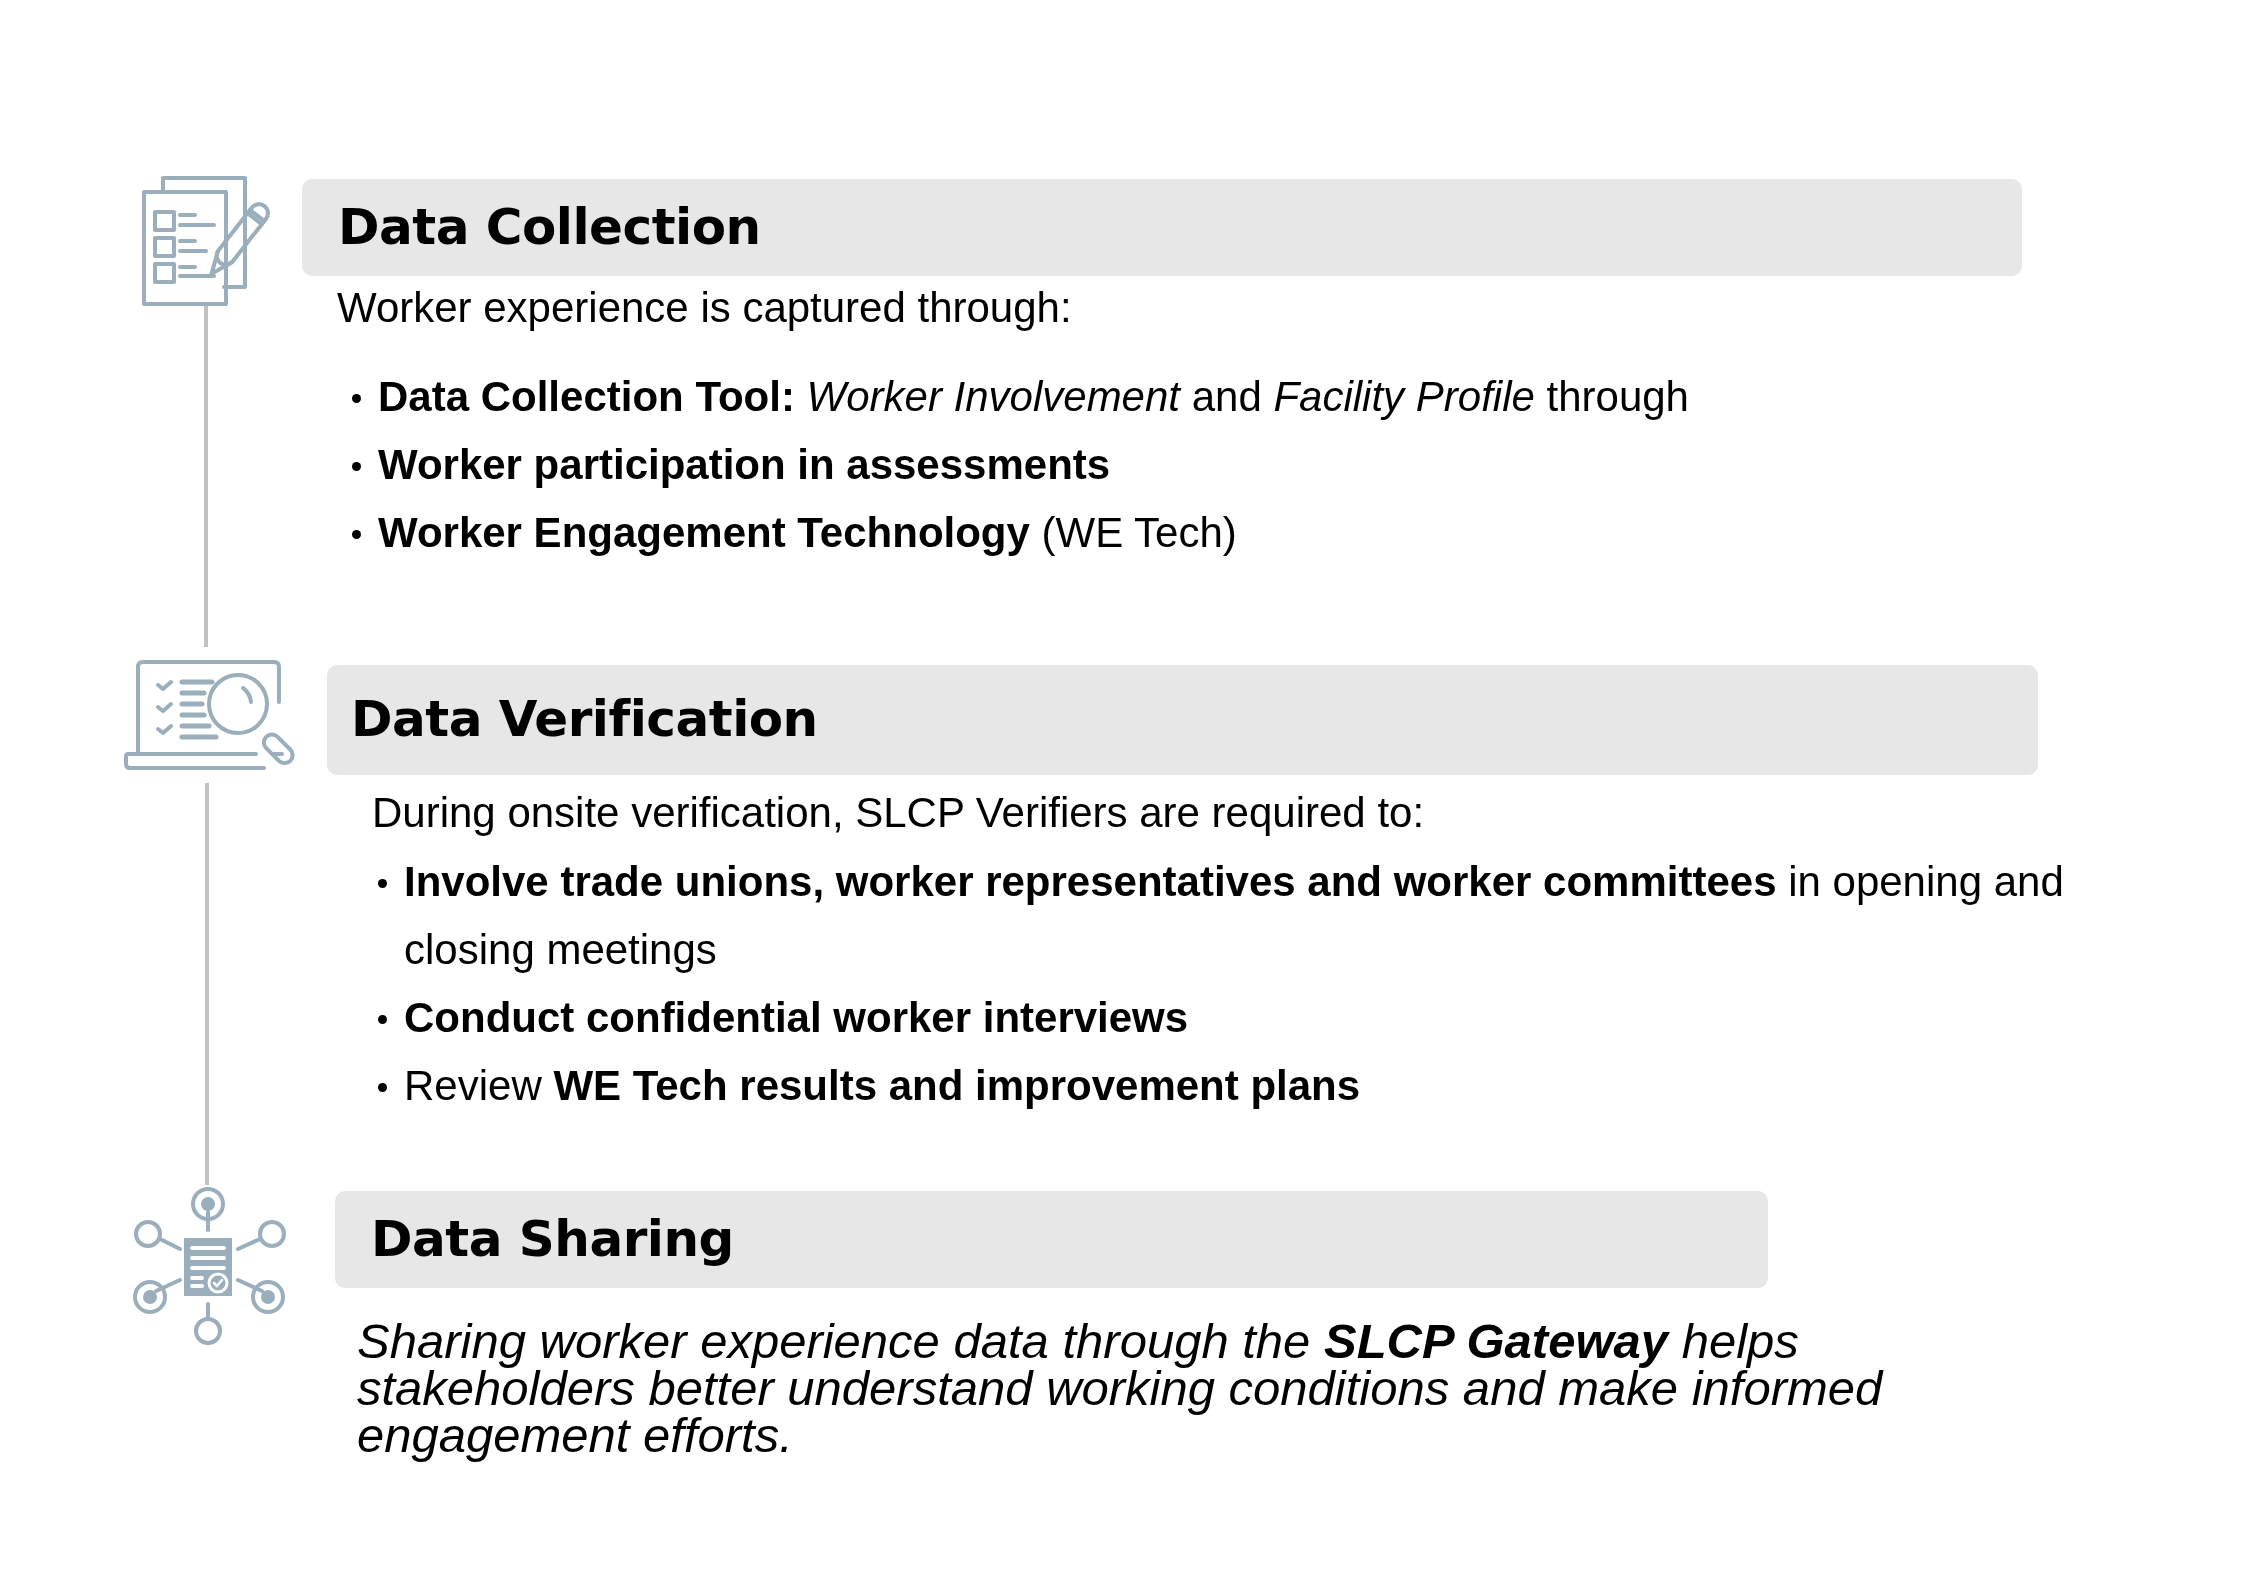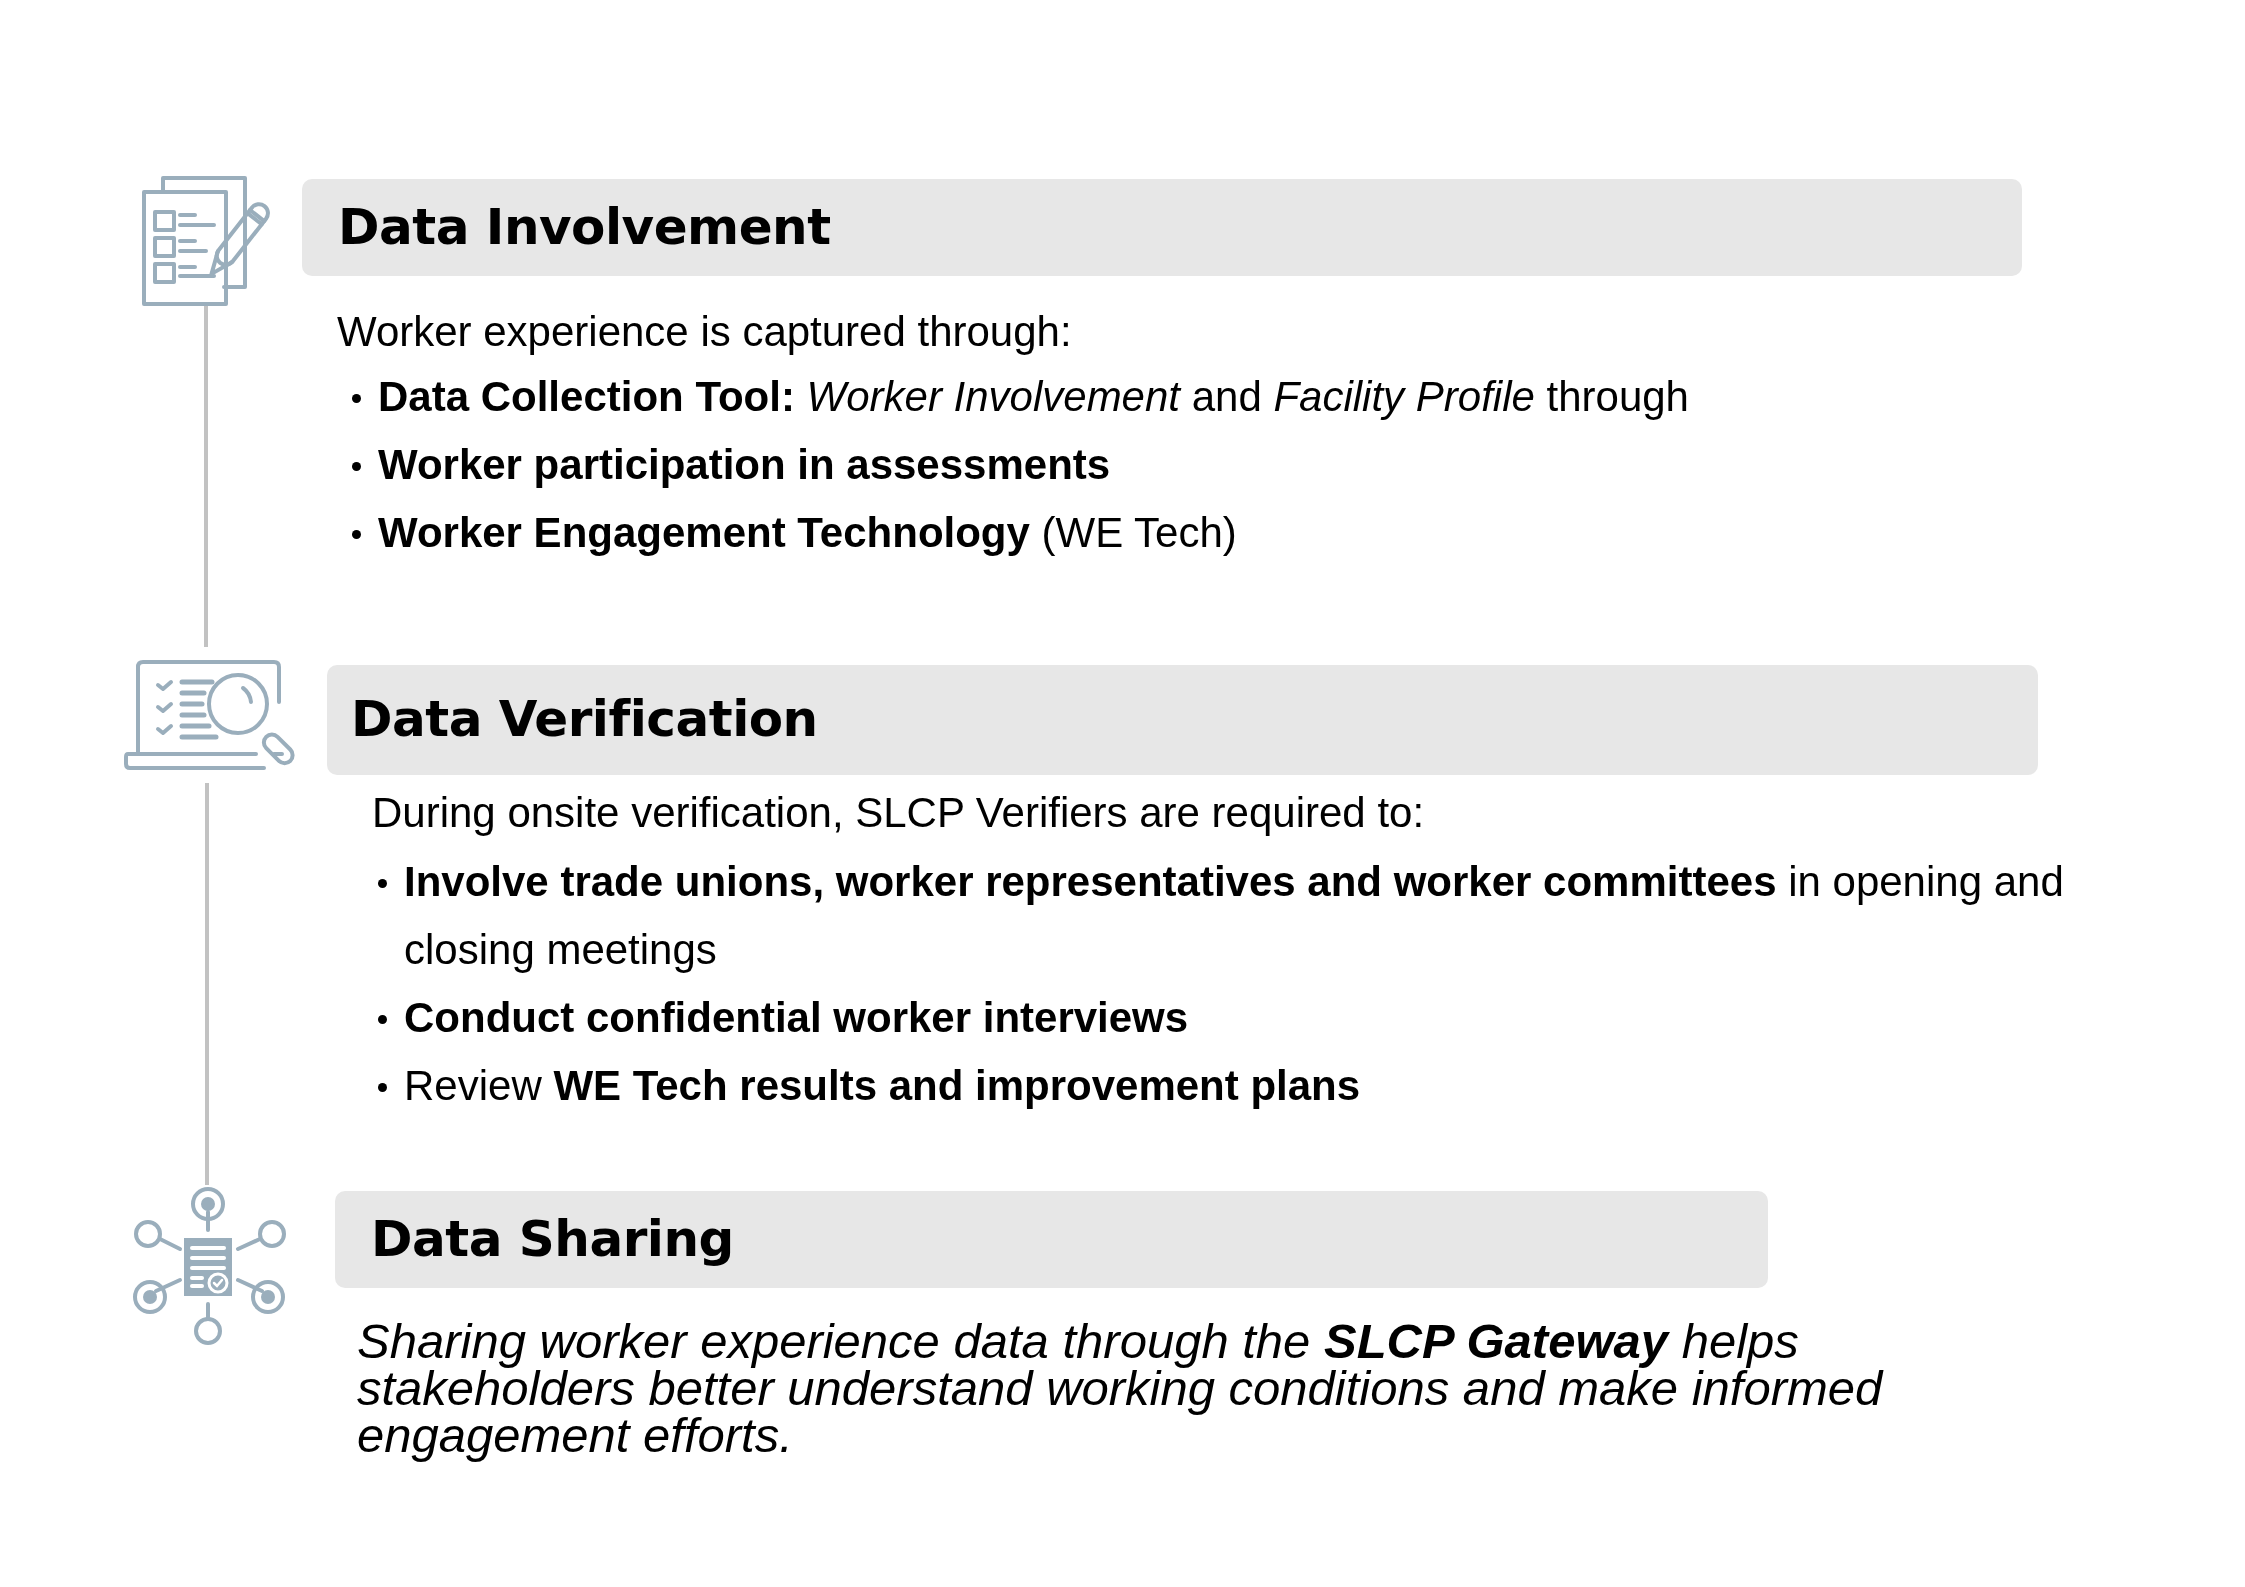--- a/index.html
+++ b/index.html
@@ -112,24 +112,24 @@
     <g transform="rotate(38 98 65)">
       <rect x="89" y="22" width="18" height="72" rx="9" ry="9"></rect>
       <line x1="89" y1="34" x2="107" y2="34"></line>
       <line x1="89" y1="38" x2="107" y2="38"></line>
       <polyline points="89,86 98,108 107,86"></polyline>
     </g>
   </svg>
 </div>
 
 <div class="header-bar" style="left:302px; top:179px; width:1720px;">
-  <span class="header-title" style="left:36px;">Data Involvement</span>
-</div>
-
-<div class="intro" style="left:337px; top:308px;">Worker experience is captured through:</div>
+  <span class="header-title" style="left:36px;">Data Collection</span>
+</div>
+
+<div class="intro" style="left:337px; top:284px;">Worker experience is captured through:</div>
 
 <ul class="bullets" style="left:352px; top:363px;">
   <li>
     <span class="b">Data Collection Tool:</span><span> </span><span class="i">Worker Involvement</span><span> and </span><span class="i">Facility Profile</span><span> through</span>
   </li>
   <li>
     <span class="b">Worker participation in assessments</span>
   </li>
   <li>
     <span class="b">Worker Engagement Technology</span><span> (WE Tech)</span>

